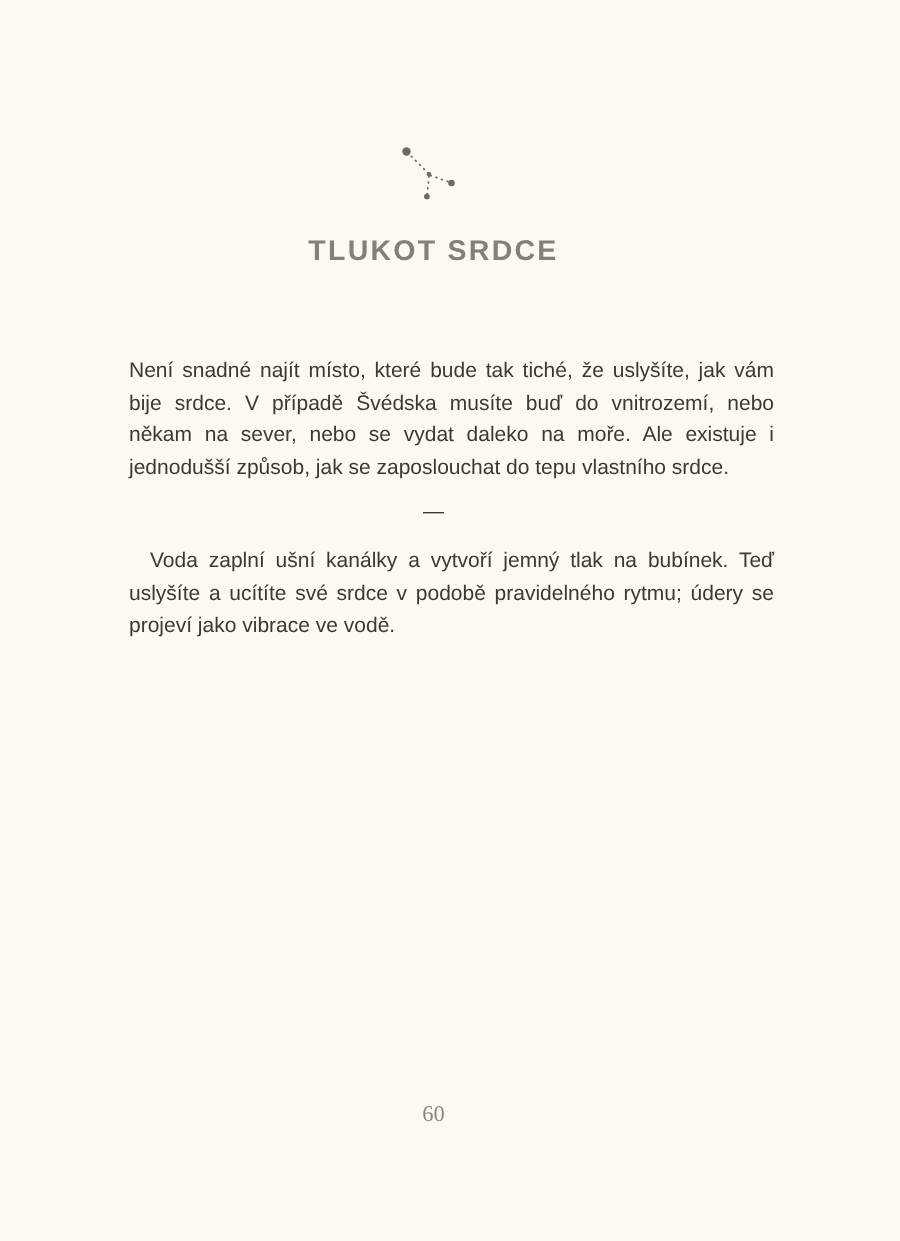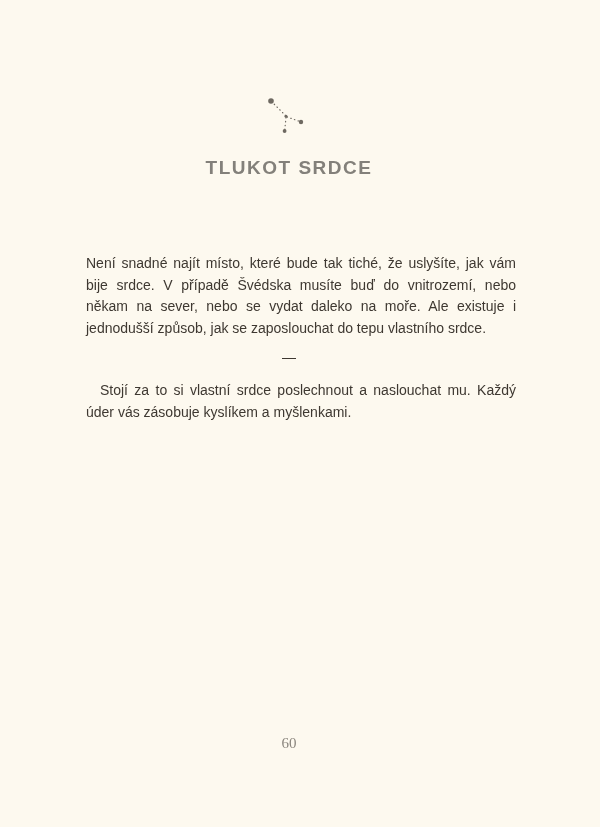--- a/index.html
+++ b/index.html
@@ -32,21 +32,21 @@
     text-align: center;
     font-size: 19px;
     line-height: 24px;
     font-weight: bold;
     letter-spacing: 1.5px;
     color: #83807a;
   }
   .textblock {
     position: absolute;
     left: 86px;
-    top: 253px;
+    top: 236px;
     width: 430px;
     color: #3e3831;
     font-size: 14px;
     line-height: 21.7px;
   }
   .para {
     text-align: justify;
   }
   .para.indent {
     text-indent: 14px;
@@ -91,18 +91,18 @@
       <circle cx="43" cy="34" r="2.2"></circle>
       <circle cx="26.6" cy="43" r="1.9"></circle>
     </g>
   </svg>
 
   <div class="title">TLUKOT SRDCE</div>
 
   <div class="textblock">
     <p class="para">Není snadné najít místo, které bude tak tiché, že uslyšíte, jak vám bije srdce. V případě Švédska musíte buď do vnitrozemí, nebo někam na sever, nebo se vydat daleko na moře. Ale existuje i jednodušší způsob, jak se zaposlouchat do tepu vlastního srdce.</p>
     <div class="separator">—</div>
-    <p class="para indent">Stojí za to si vlastní srdce poslechnout a naslouchat mu. Každý úder vás zásobuje kyslíkem a myšlenkami.</p>
+    <p class="para indent">Voda zaplní ušní kanálky a vytvoří jemný tlak na bubínek. Teď uslyšíte a ucítíte své srdce v podobě pravidelného rytmu; údery se projeví jako vibrace ve vodě.</p>
   </div>
 
   <div class="page-number">60</div>
 
 </div>
 
 </body></html>

